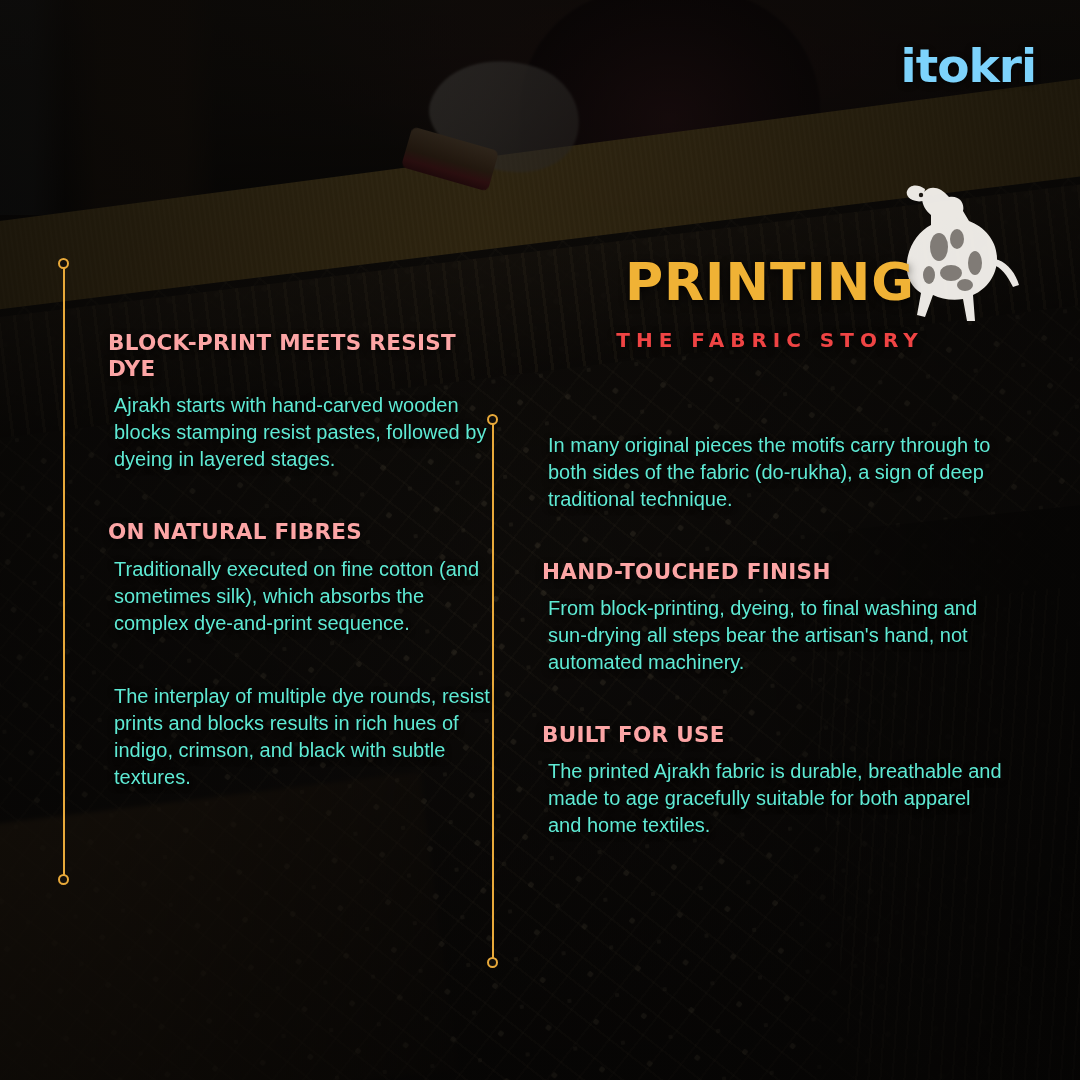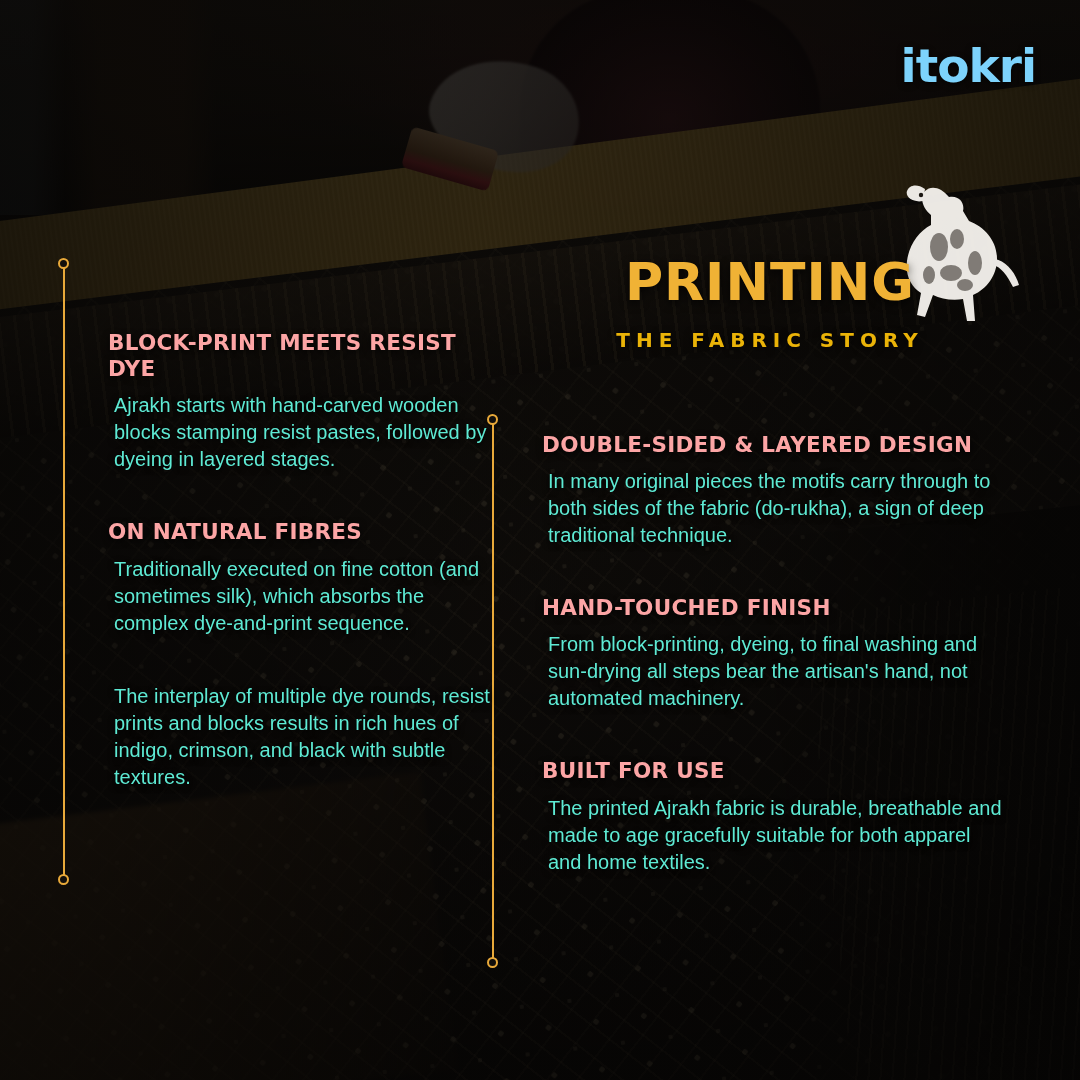--- a/index.html
+++ b/index.html
@@ -135,21 +135,21 @@
   }
   .headline .title {
     color: #f0b235;
     font-size: 52px; font-weight: 800; line-height: 1.08;
     letter-spacing: 1px;
     font-family: "DejaVu Sans", sans-serif;
     text-shadow: 0 3px 10px rgba(0,0,0,0.75);
   }
   .headline .sub {
     margin-top: 18px;
-    color: #eab308;
+    color: #ef4444;
     font-size: 20px; font-weight: 700; letter-spacing: 6px;
     font-family: "DejaVu Sans", sans-serif;
     text-shadow: 0 2px 8px rgba(0,0,0,0.8);
   }
 
   
   .goat {
     position:absolute; top: 175px; left: 895px; width: 130px; height: 170px;
     opacity: 0.96;
   }
@@ -259,21 +259,20 @@
         <h3>ON NATURAL FIBRES</h3>
         <p>Traditionally executed on fine cotton (and sometimes silk), which absorbs the complex dye-and-print sequence.</p>
       </div>
       <div class="item">
         <p>The interplay of multiple dye rounds, resist prints and blocks results in rich hues of indigo, crimson, and black with subtle textures.</p>
       </div>
     </div>
 
     <div class="col col-right">
       <div class="item gap-lg">
-        <h3>DOUBLE-SIDED &amp; LAYERED DESIGN</h3>
         <p>In many original pieces the motifs carry through to both sides of the fabric (do-rukha), a sign of deep traditional technique.</p>
       </div>
       <div class="item gap-lg">
         <h3>HAND-TOUCHED FINISH</h3>
         <p>From block-printing, dyeing, to final washing and sun-drying all steps bear the artisan's hand, not automated machinery.</p>
       </div>
       <div class="item">
         <h3>BUILT FOR USE</h3>
         <p>The printed Ajrakh fabric is durable, breathable and made to age gracefully suitable for both apparel and home textiles.</p>
       </div>

